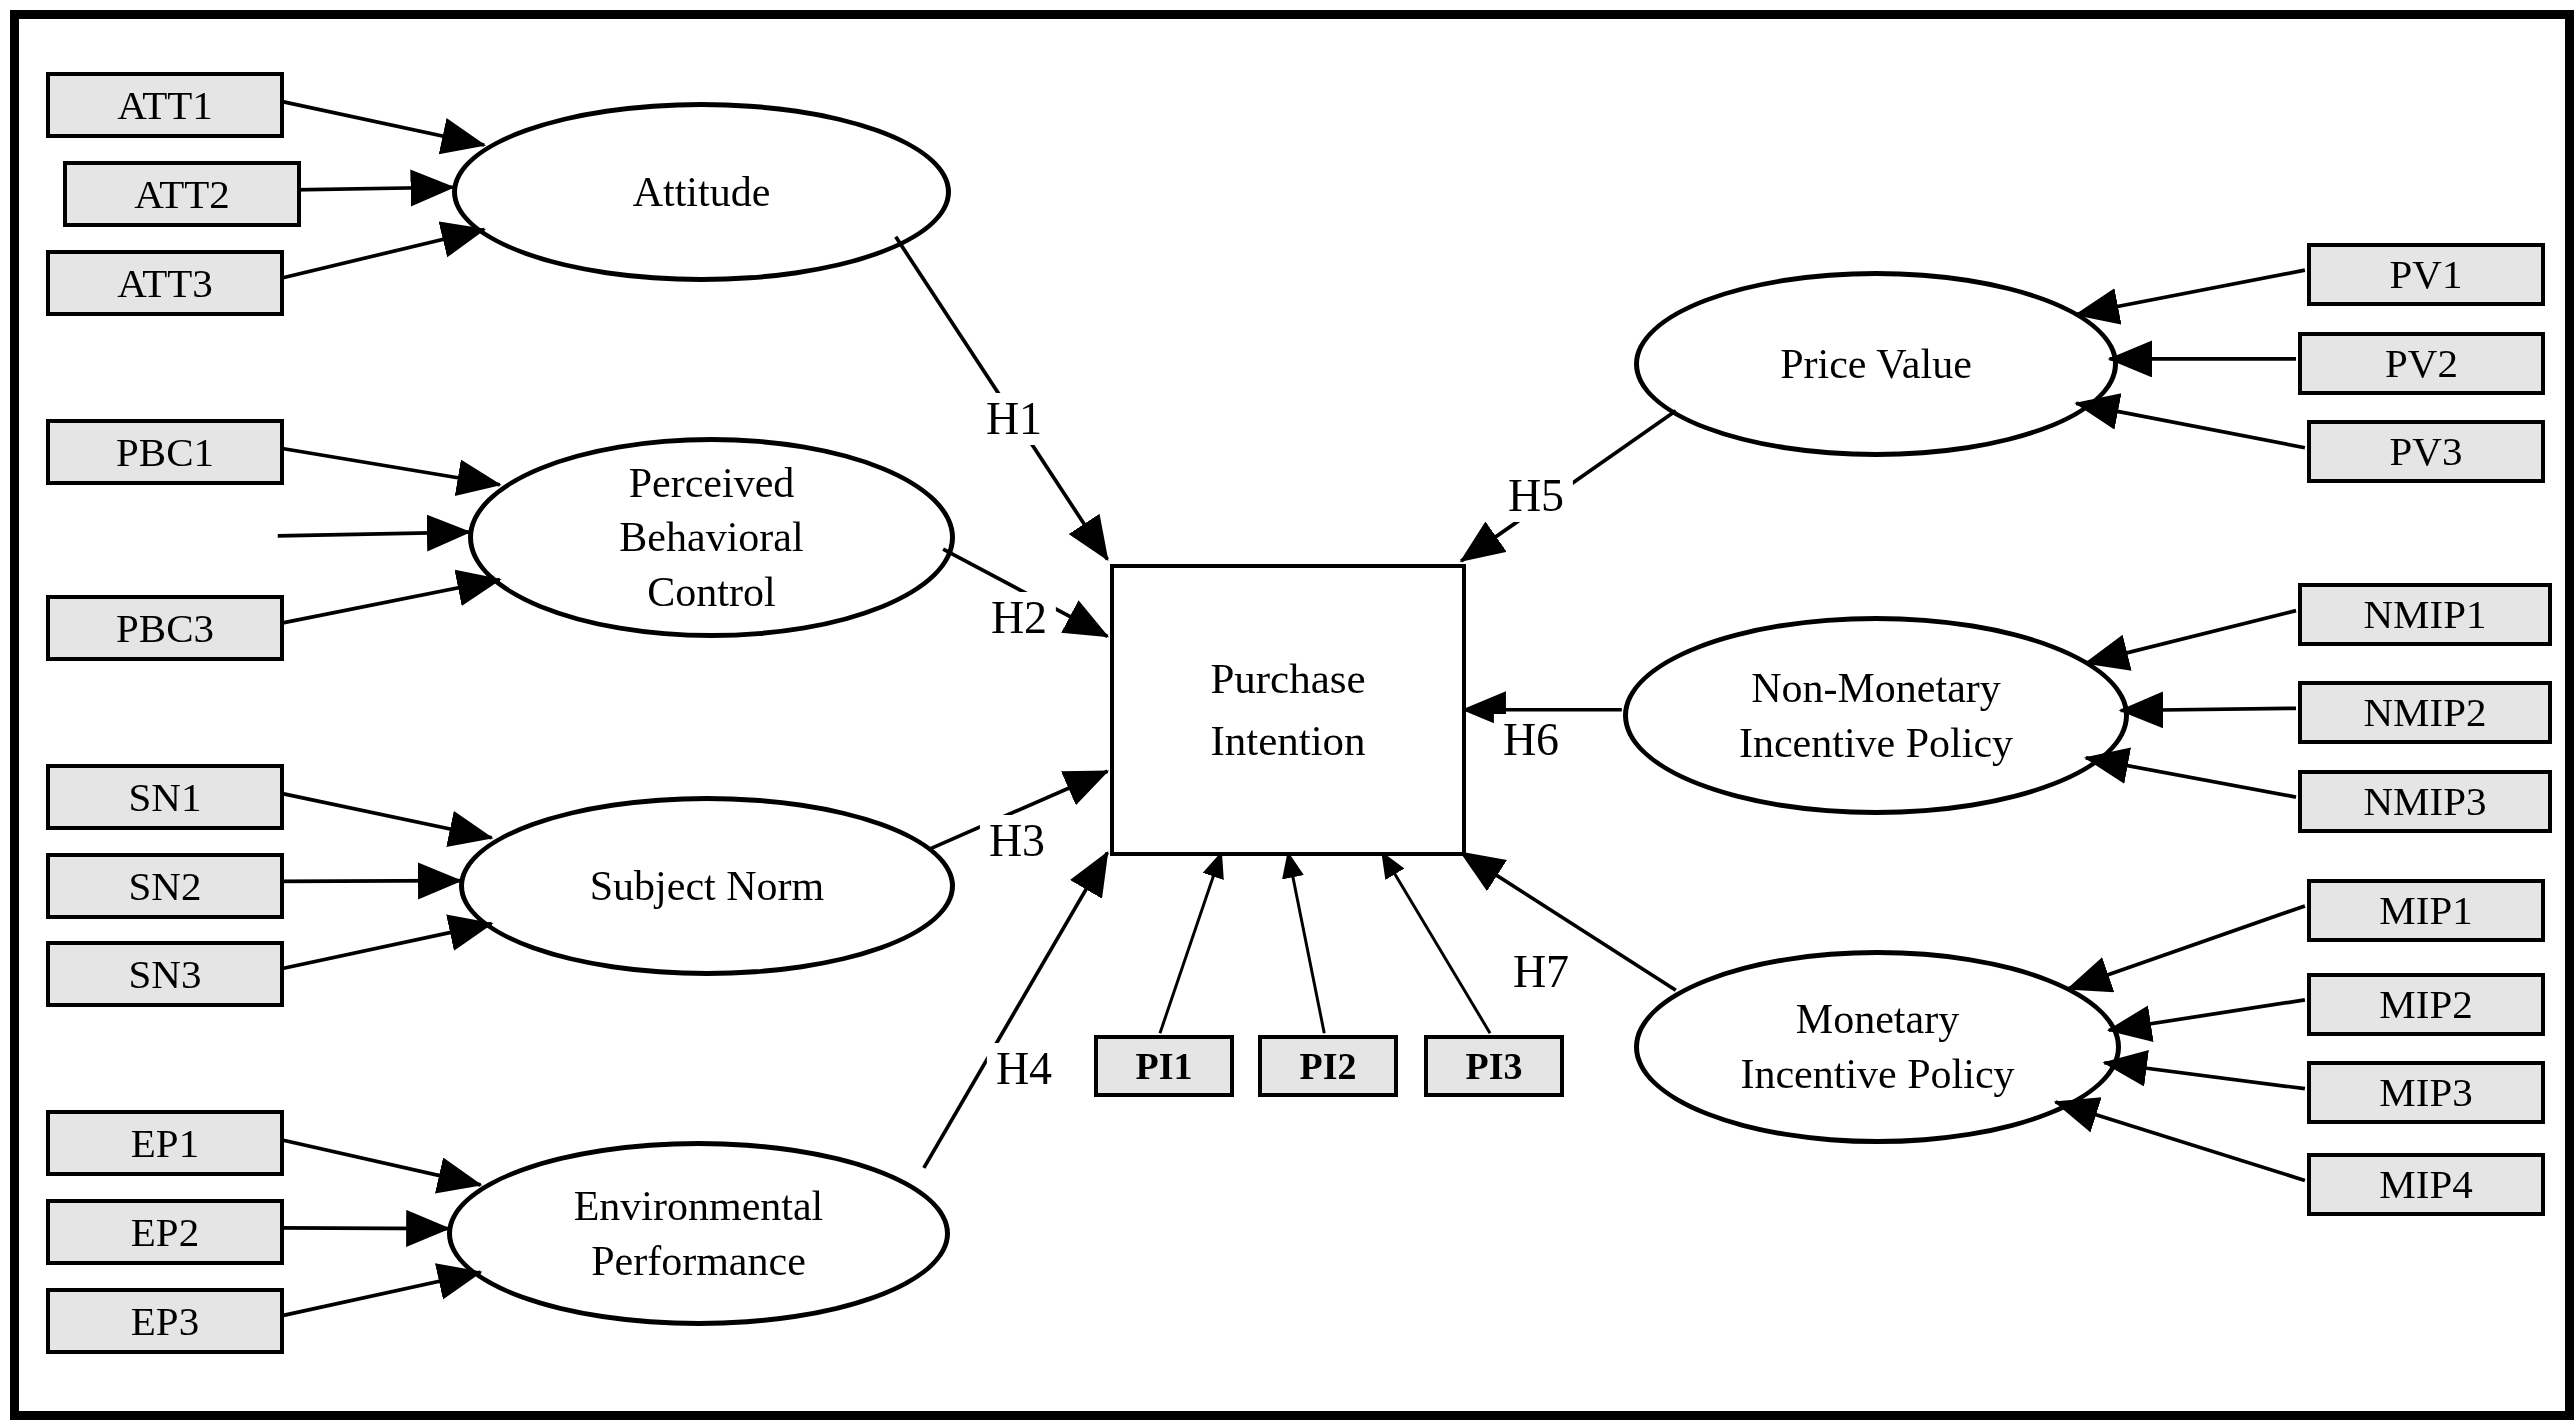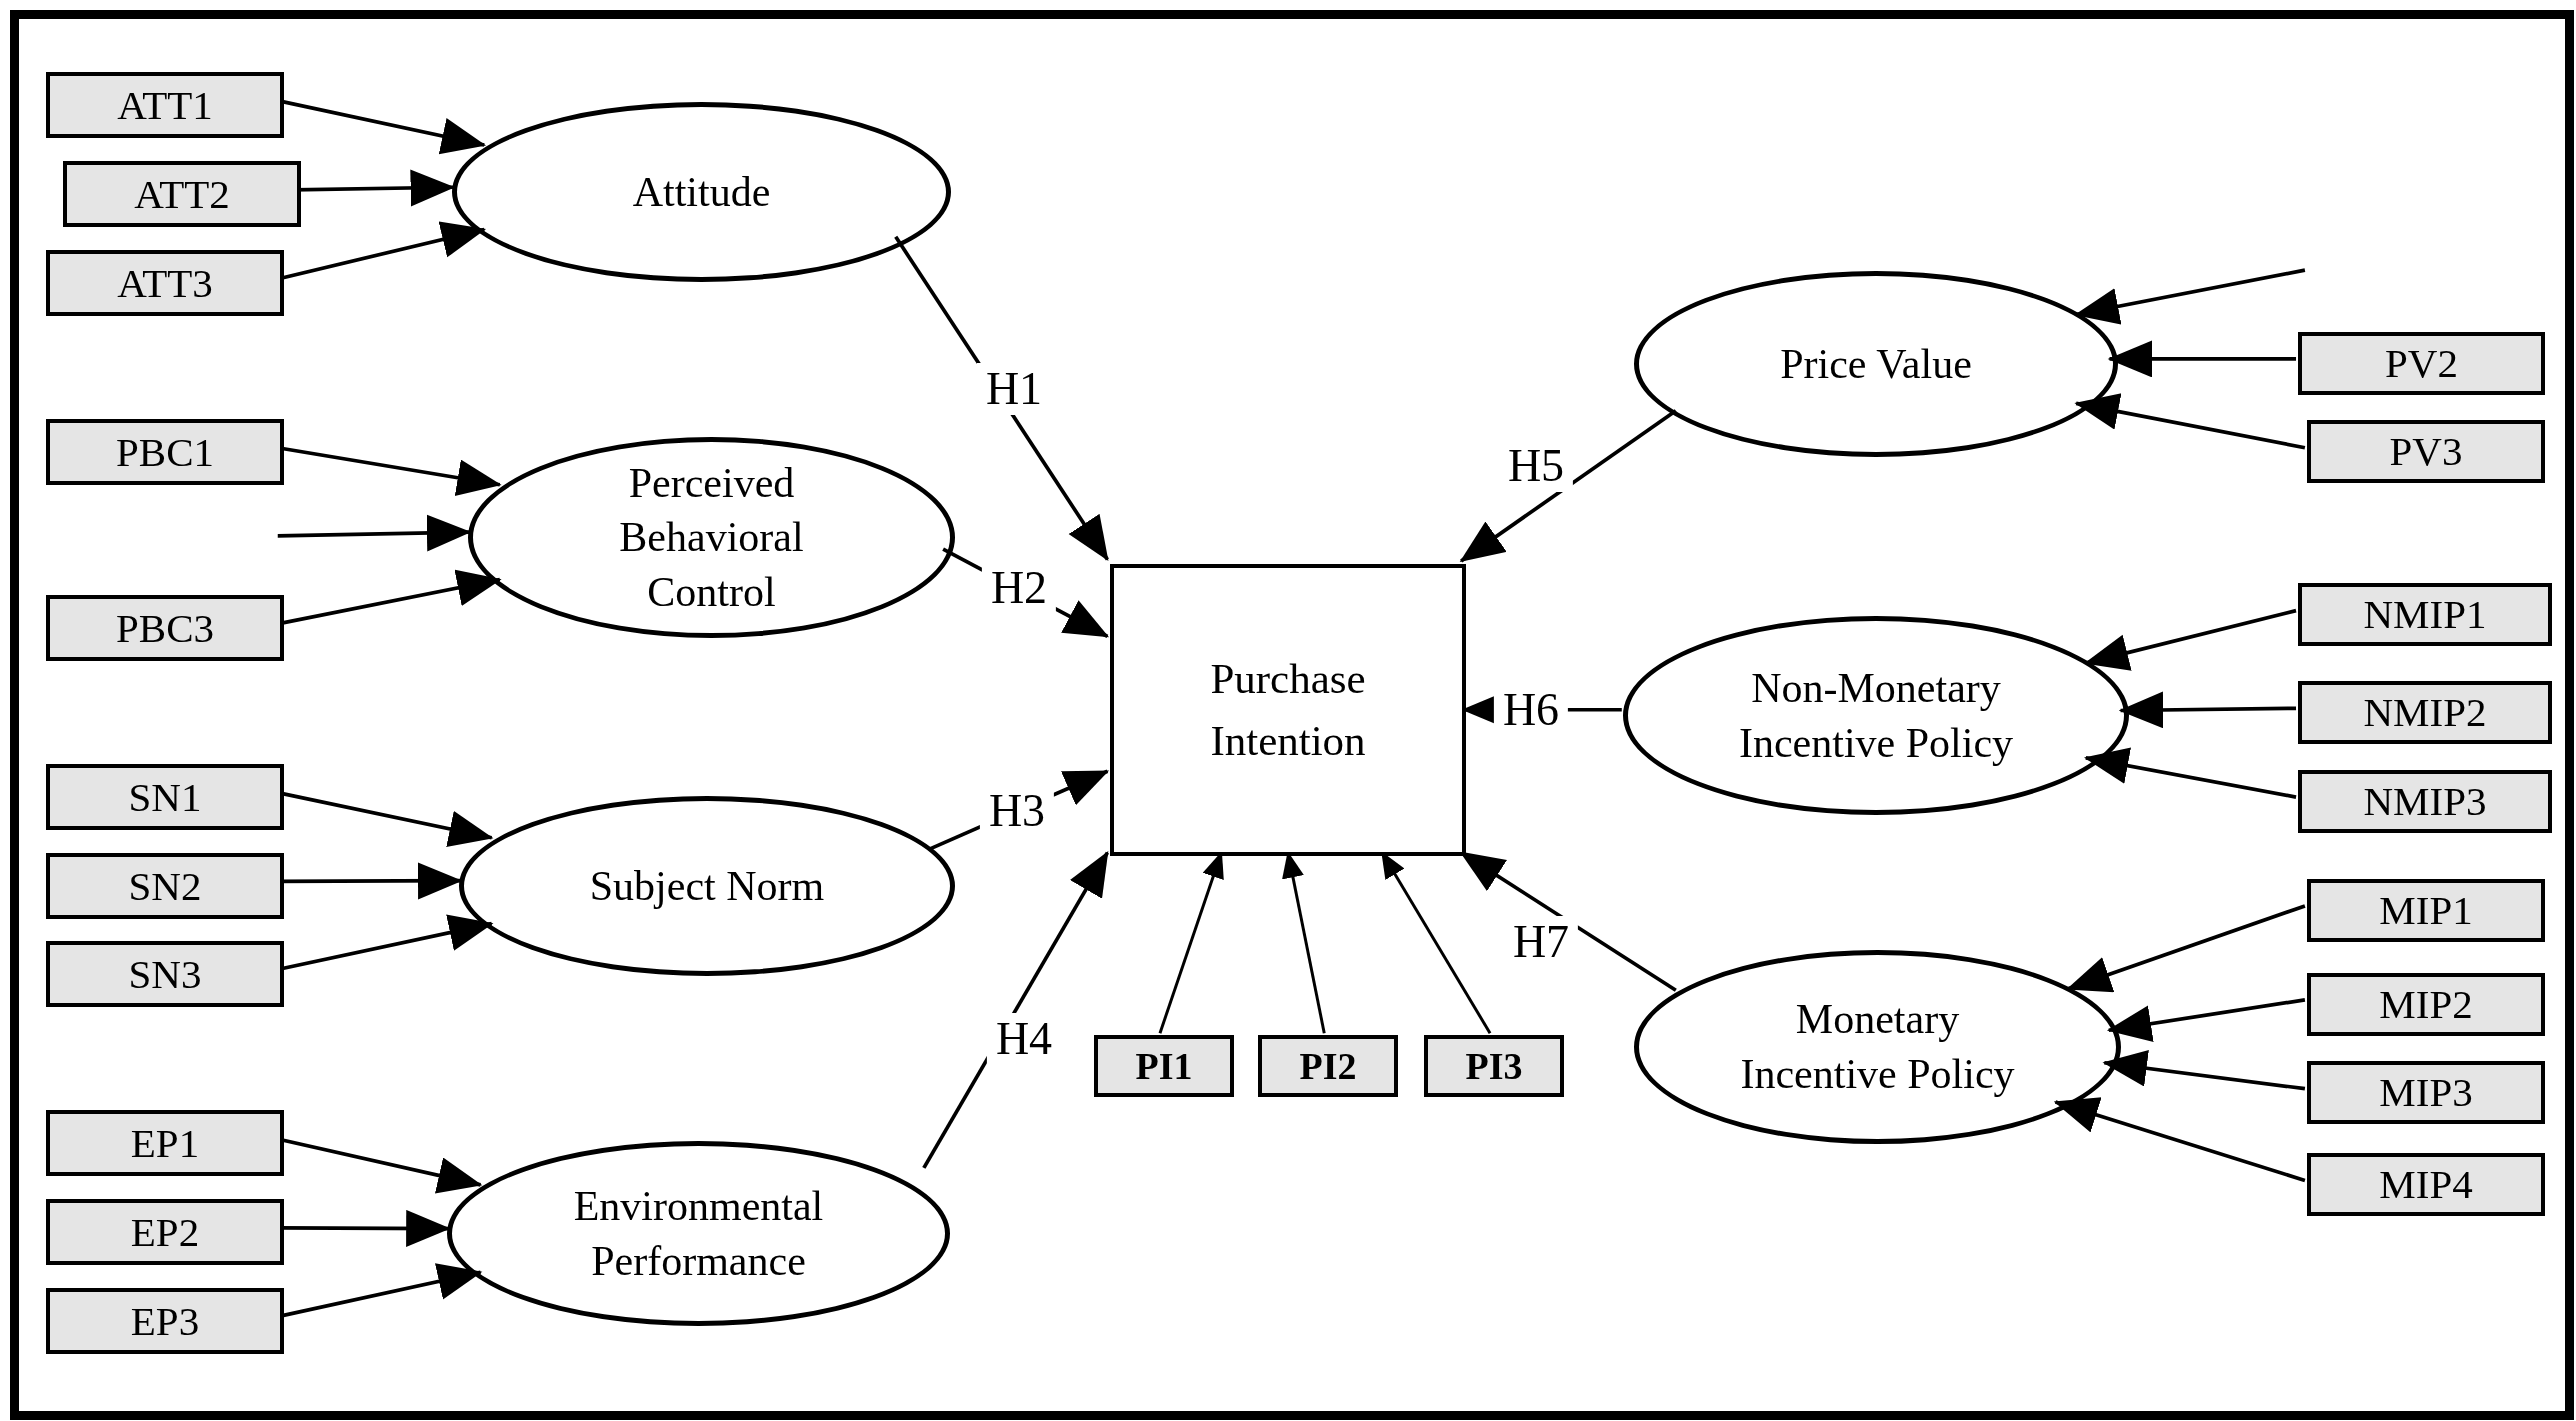--- a/index.html
+++ b/index.html
@@ -14,21 +14,21 @@
        font-size:41px;line-height:1;}
   .pibox{font-size:38px;font-weight:bold;}
   .ellipse{position:absolute;border:5.2px solid #000;border-radius:50%;
        background:transparent;display:flex;align-items:center;justify-content:center;
        text-align:center;font-size:42px;line-height:1.3;}
   .ellipse .lbl{display:block;text-align:center;}
   .rectnode{position:absolute;border:4.4px solid #000;background:#fff;
        display:flex;align-items:center;justify-content:center;
        text-align:center;font-size:43px;line-height:1.45;}
   .hlab{position:absolute;transform:translate(-50%,-50%);background:#fff;
-       font-size:46px;line-height:1;padding:3px 9px;}
+       font-size:46px;line-height:1;padding:3px 9px;margin-top:30px;}
 </style>
 </head>
 <body>
 
 <div id="canvas">
   <div id="frame"></div>
 
   <svg id="wires" viewBox="0 0 3480 1920" xmlns="http://www.w3.org/2000/svg">
     <defs>
       <marker id="ah" markerWidth="13" markerHeight="11" refX="11.5" refY="5" orient="auto" markerUnits="strokeWidth">
@@ -110,20 +110,23 @@
   <div class="box" style="left:46px;top:1110px;width:230px;height:58px">
       <span>EP1</span>
     </div>
   <div class="box" style="left:46px;top:1199px;width:230px;height:58px">
       <span>EP2</span>
     </div>
   <div class="box" style="left:46px;top:1288px;width:230px;height:58px">
       <span>EP3</span>
     </div>
 
+  <div class="box" style="left:2307px;top:243px;width:230px;height:55px">
+      <span>PV1</span>
+    </div>
   <div class="box" style="left:2298px;top:332px;width:239px;height:55px">
       <span>PV2</span>
     </div>
   <div class="box" style="left:2307px;top:420px;width:230px;height:55px">
       <span>PV3</span>
     </div>
 
   <div class="box" style="left:2298px;top:583px;width:246px;height:55px">
       <span>NMIP1</span>
     </div>

